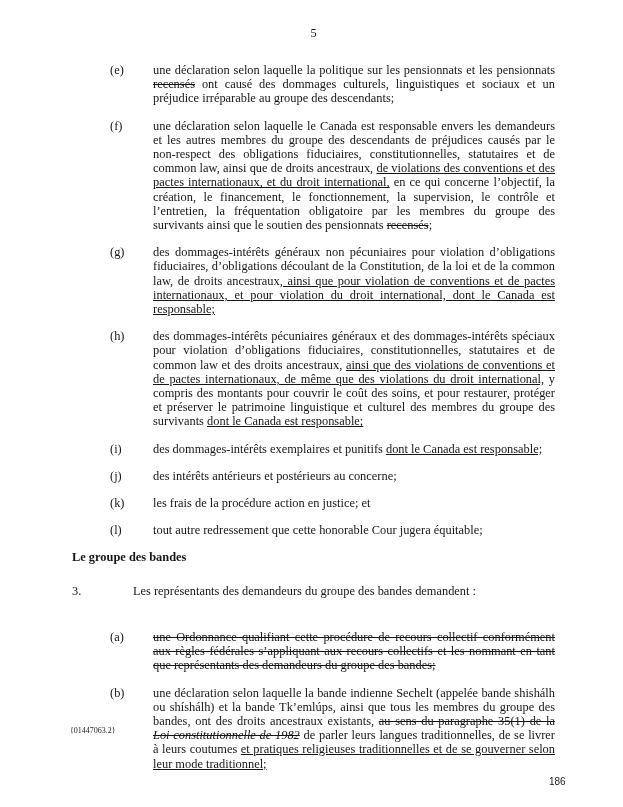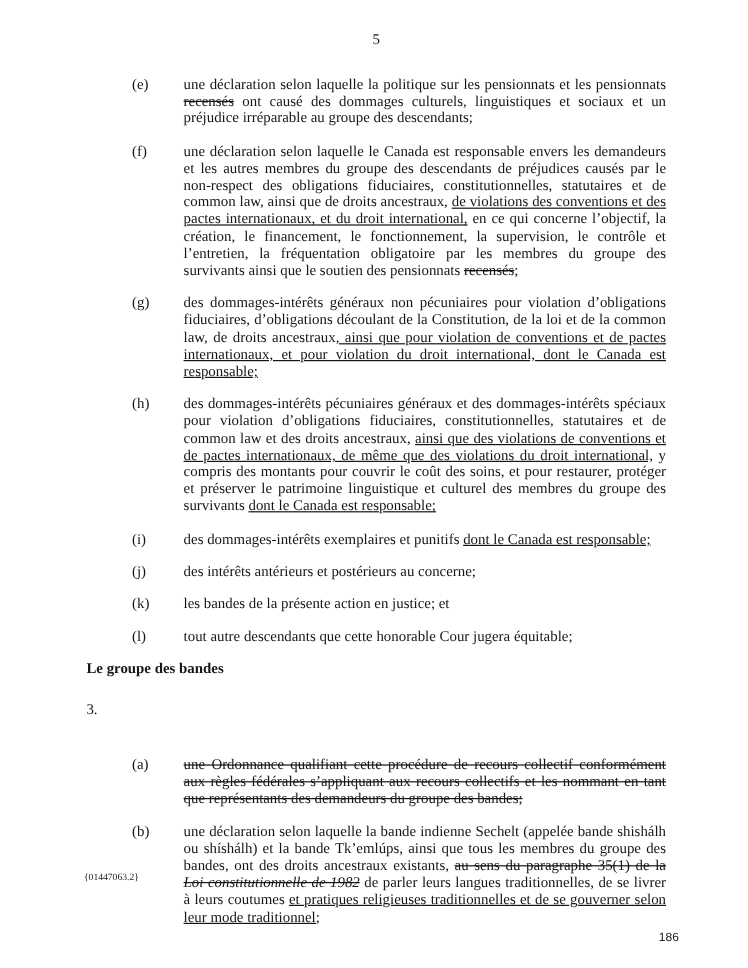--- a/index.html
+++ b/index.html
@@ -90,32 +90,33 @@
     <div class="item">
       <span class="item-label">(i)</span>
       <span class="item-text"><span>des dommages-intérêts exemplaires et punitifs </span><span class="u">dont le Canada est responsable;</span></span>
     </div>
     <div class="item">
       <span class="item-label">(j)</span>
       <span class="item-text"><span>des intérêts antérieurs et postérieurs au concerne;</span></span>
     </div>
     <div class="item">
       <span class="item-label">(k)</span>
-      <span class="item-text"><span>les bandes de la présente action en justice; et</span></span>
+      <span class="item-text"><span>les frais de la procédure action en justice; et</span></span>
     </div>
     <div class="item">
       <span class="item-label">(l)</span>
-      <span class="item-text"><span>tout autre descendants que cette honorable Cour jugera équitable;</span></span>
+      <span class="item-text"><span>tout autre redressement que cette honorable Cour jugera équitable;</span></span>
     </div>
   </div>
 
   <div class="section-heading">Le groupe des bandes</div>
 
   <div class="para3">
     <span class="para3-num">3.</span>
+    <span class="para3-text">Les représentants des demandeurs du groupe des bandes demandent :</span>
   </div>
 
   <div>
     <div class="item">
       <span class="item-label">(a)</span>
       <span class="item-text"><span class="s">une Ordonnance qualifiant cette procédure de recours collectif conformément aux règles fédérales s’appliquant aux recours collectifs et les nommant en tant que représentants des demandeurs du groupe des bandes;</span></span>
     </div>
     <div class="item">
       <span class="item-label">(b)</span>
       <span class="item-text"><span>une déclaration selon laquelle la bande indienne Sechelt (appelée bande shishálh ou shíshálh) et la bande Tk’emlúps, ainsi que tous les membres du groupe des bandes, ont des droits ancestraux existants, </span><span class="s">au sens du paragraphe 35(1) de la </span><span class="si">Loi constitutionnelle de 1982</span><span> de parler leurs langues traditionnelles, de se livrer à leurs coutumes </span><span class="u">et pratiques religieuses traditionnelles et de se gouverner selon leur mode traditionnel;</span></span>

